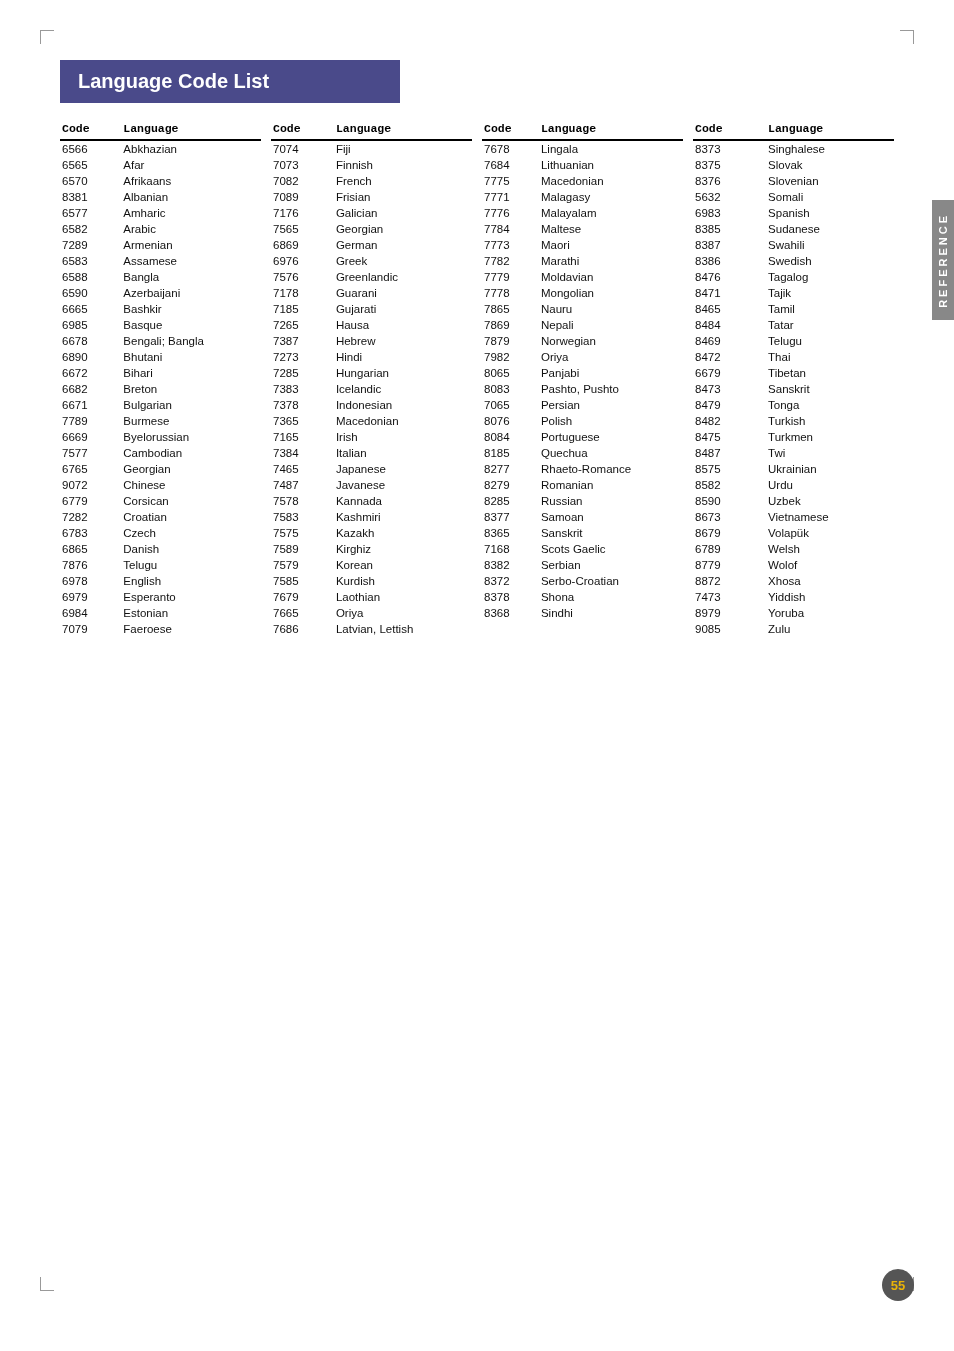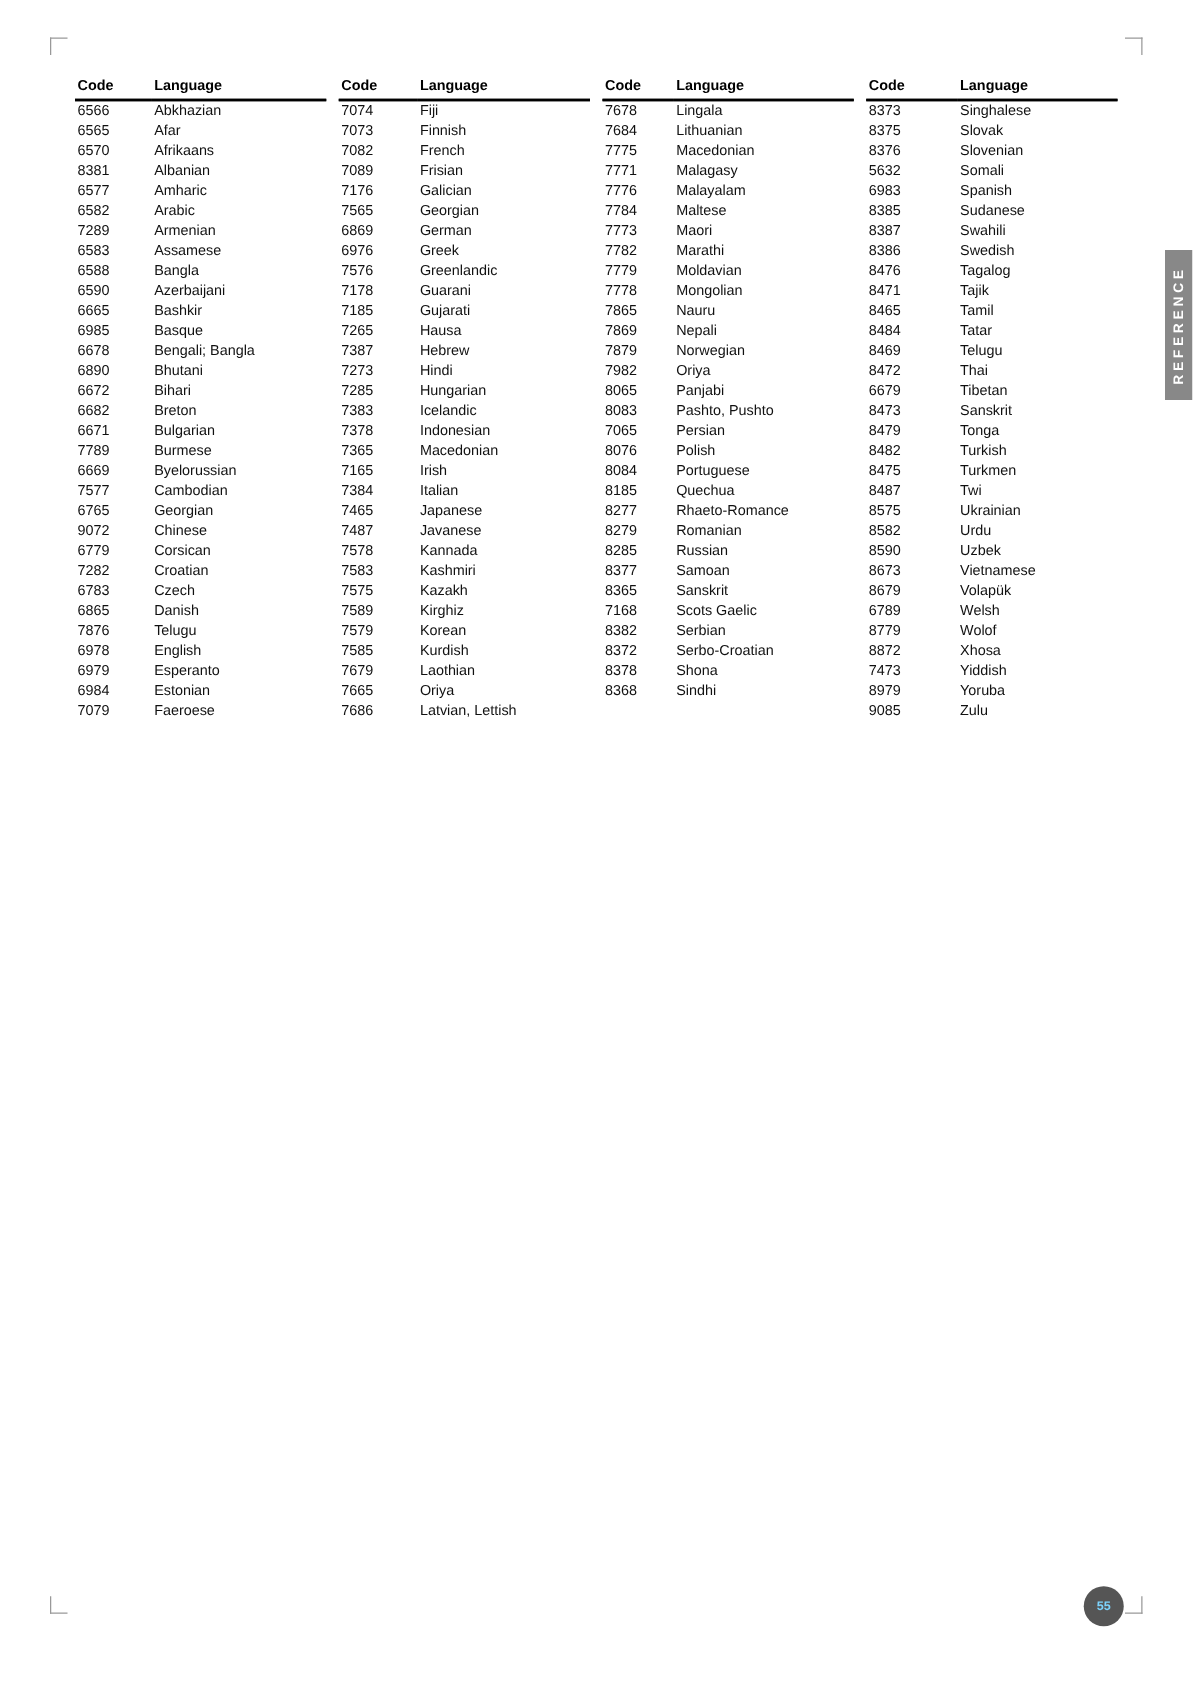--- a/index.html
+++ b/index.html
@@ -99,50 +99,51 @@
 
     thead tr {
       border-bottom: 2px solid #000;
     }
 
     th {
       text-align: left;
       font-weight: bold;
       padding: 3px 4px 4px 2px;
       font-size: 11.5px;
+      font-family: Liberation Mono, monospace;
     }
 
     td {
       padding: 2px 4px 2px 2px;
       vertical-align: top;
       color: #111;
     }
 
     td:first-child {
       white-space: nowrap;
       min-width: 38px;
     }
 
     tbody tr td {
       border: none;
     }
 
     .page-num-box {
       position: absolute;
       bottom: 50px;
-      right: 55px;
+      right: 40px;
       background: #555;
-      color: #7dd3fc;
+      color: #eab308;
       border-radius: 50%;
       width: 32px;
       height: 32px;
       display: flex;
       align-items: center;
       justify-content: center;
-      font-size: 10px;
+      font-size: 13px;
       font-weight: bold;
     }
   </style>
 </head>
 <body>
 
 <div class="page-container">
 
   
   <div class="corner-marks corner-tl">
@@ -157,20 +158,21 @@
   <div class="corner-marks corner-br">
     <div class="corner-mark"></div>
   </div>
 
   
   <div class="side-reference">
     <span>REFERENCE</span>
   </div>
 
   
+  <div class="title-box">Language Code List</div>
 
   
 
   
   <div class="table-section" id="table-container">
   <div class="col-group">
         <table>
           <thead>
             <tr>
               <th>Code</th>

